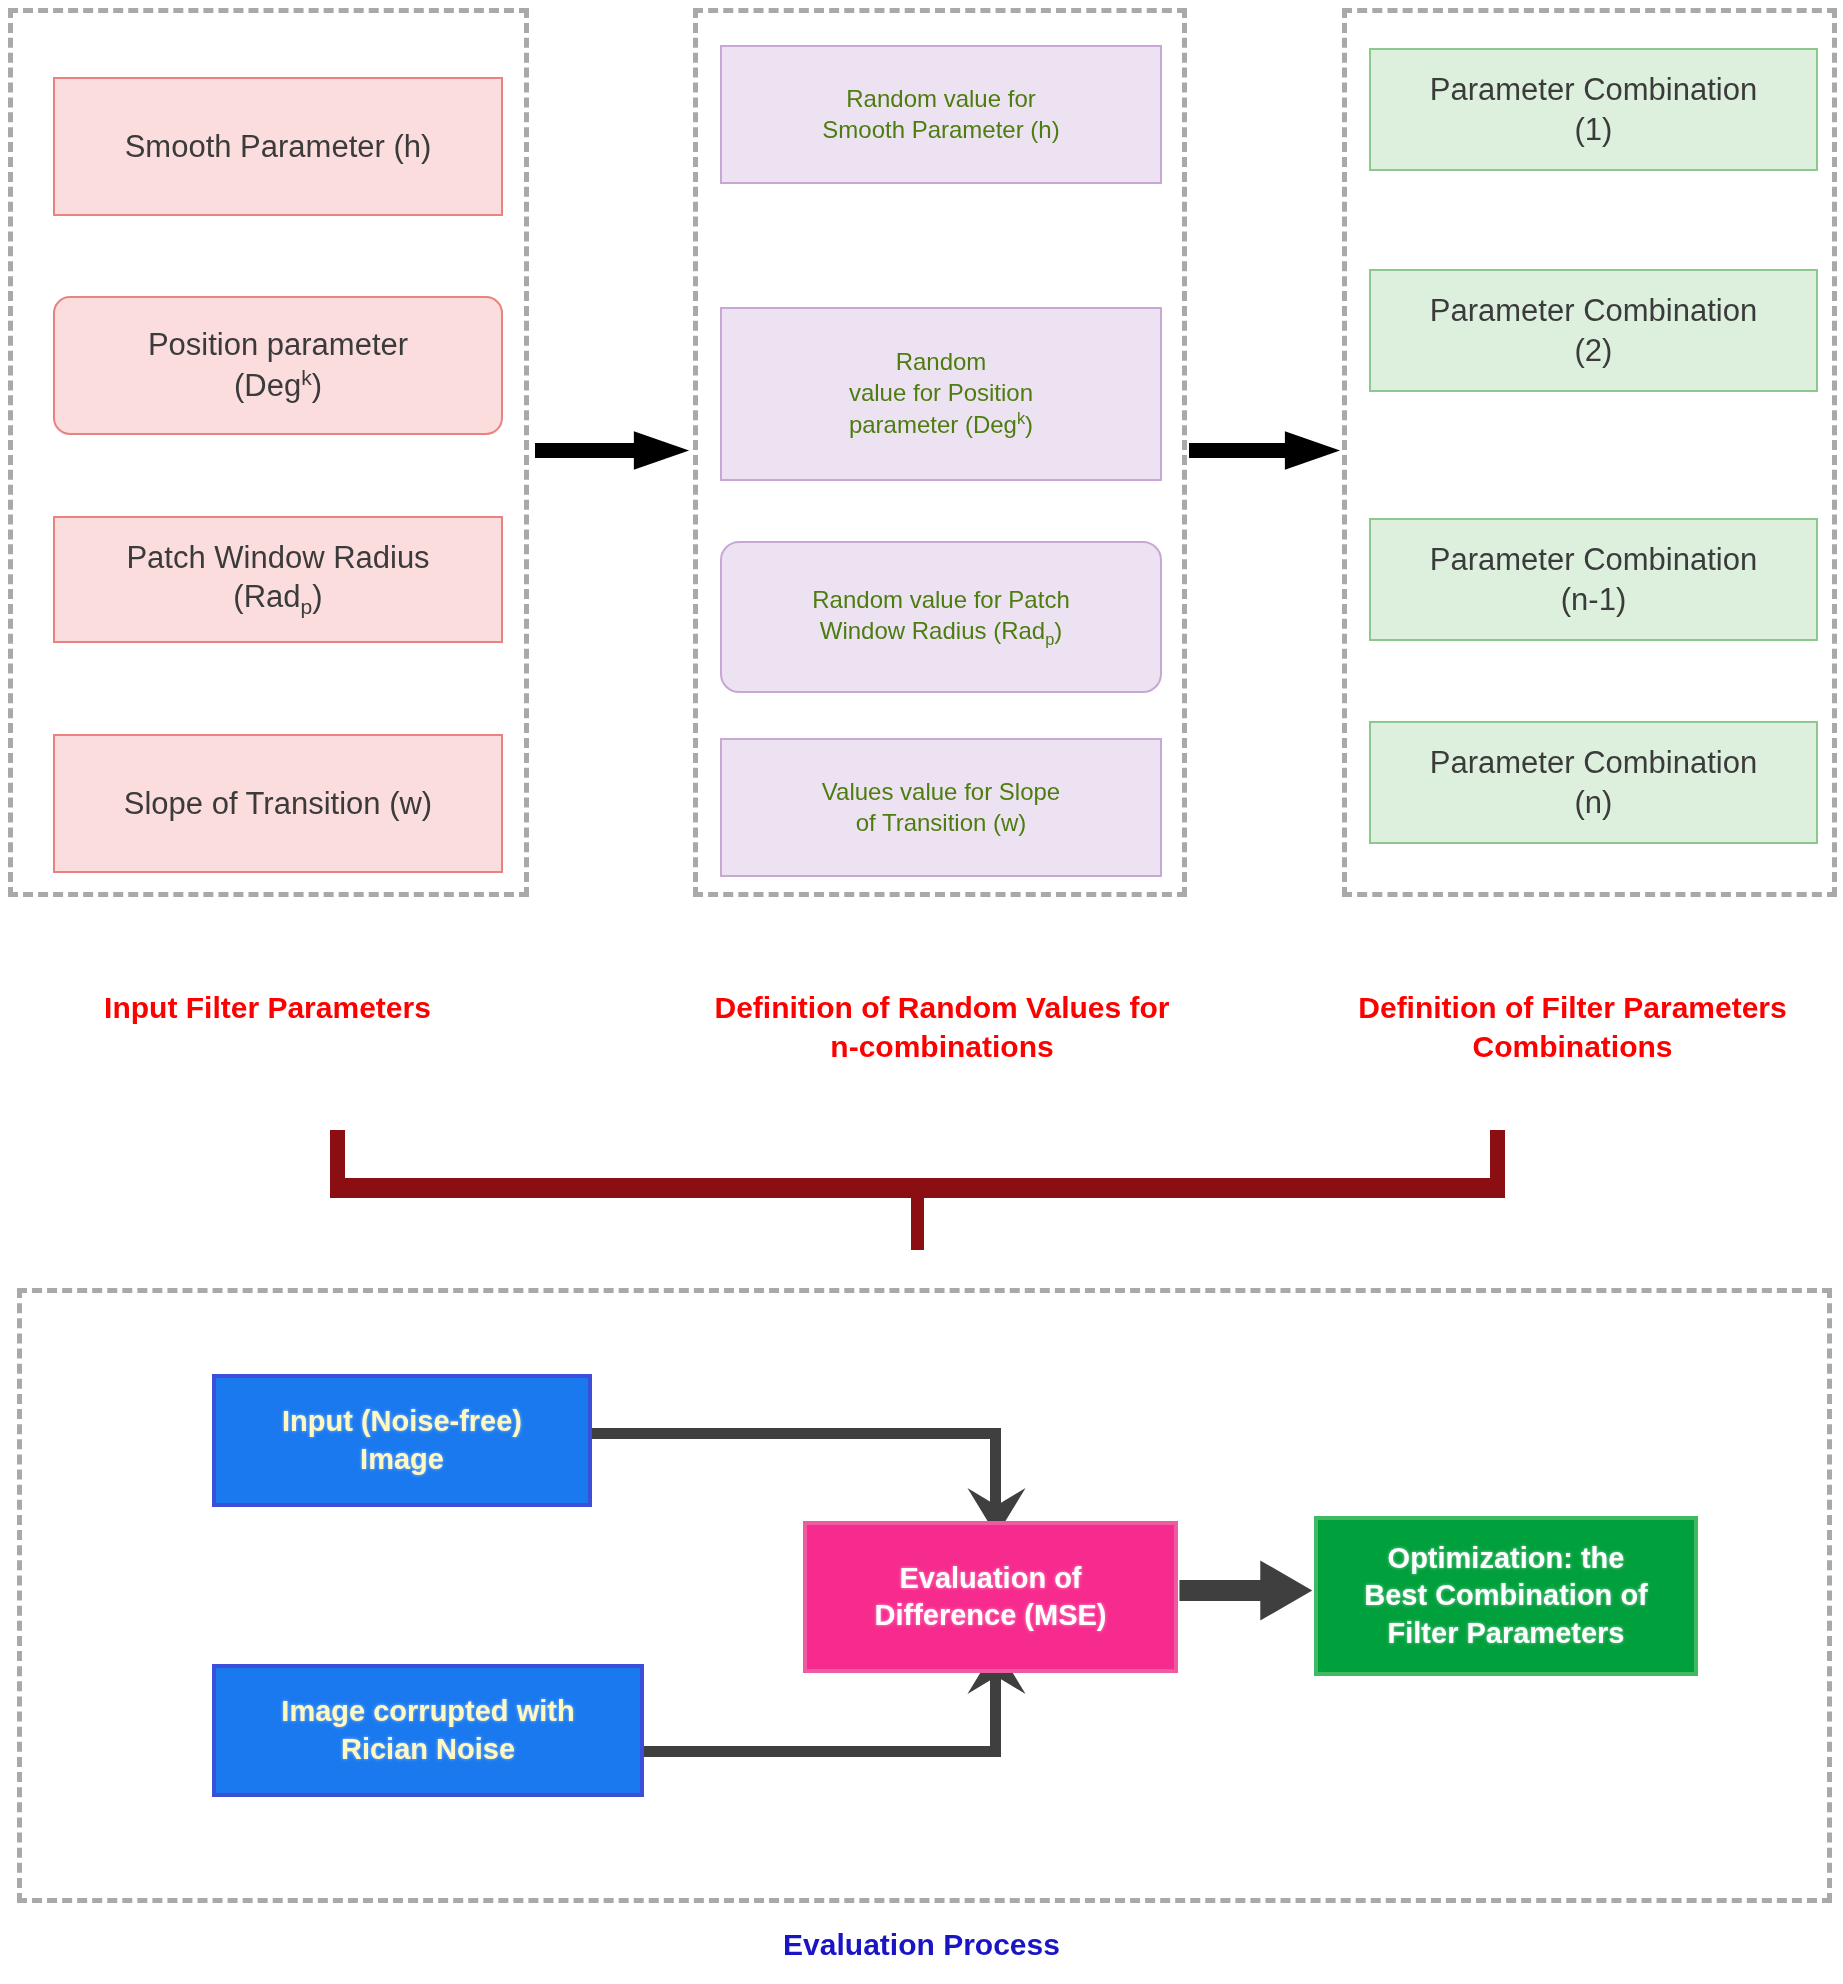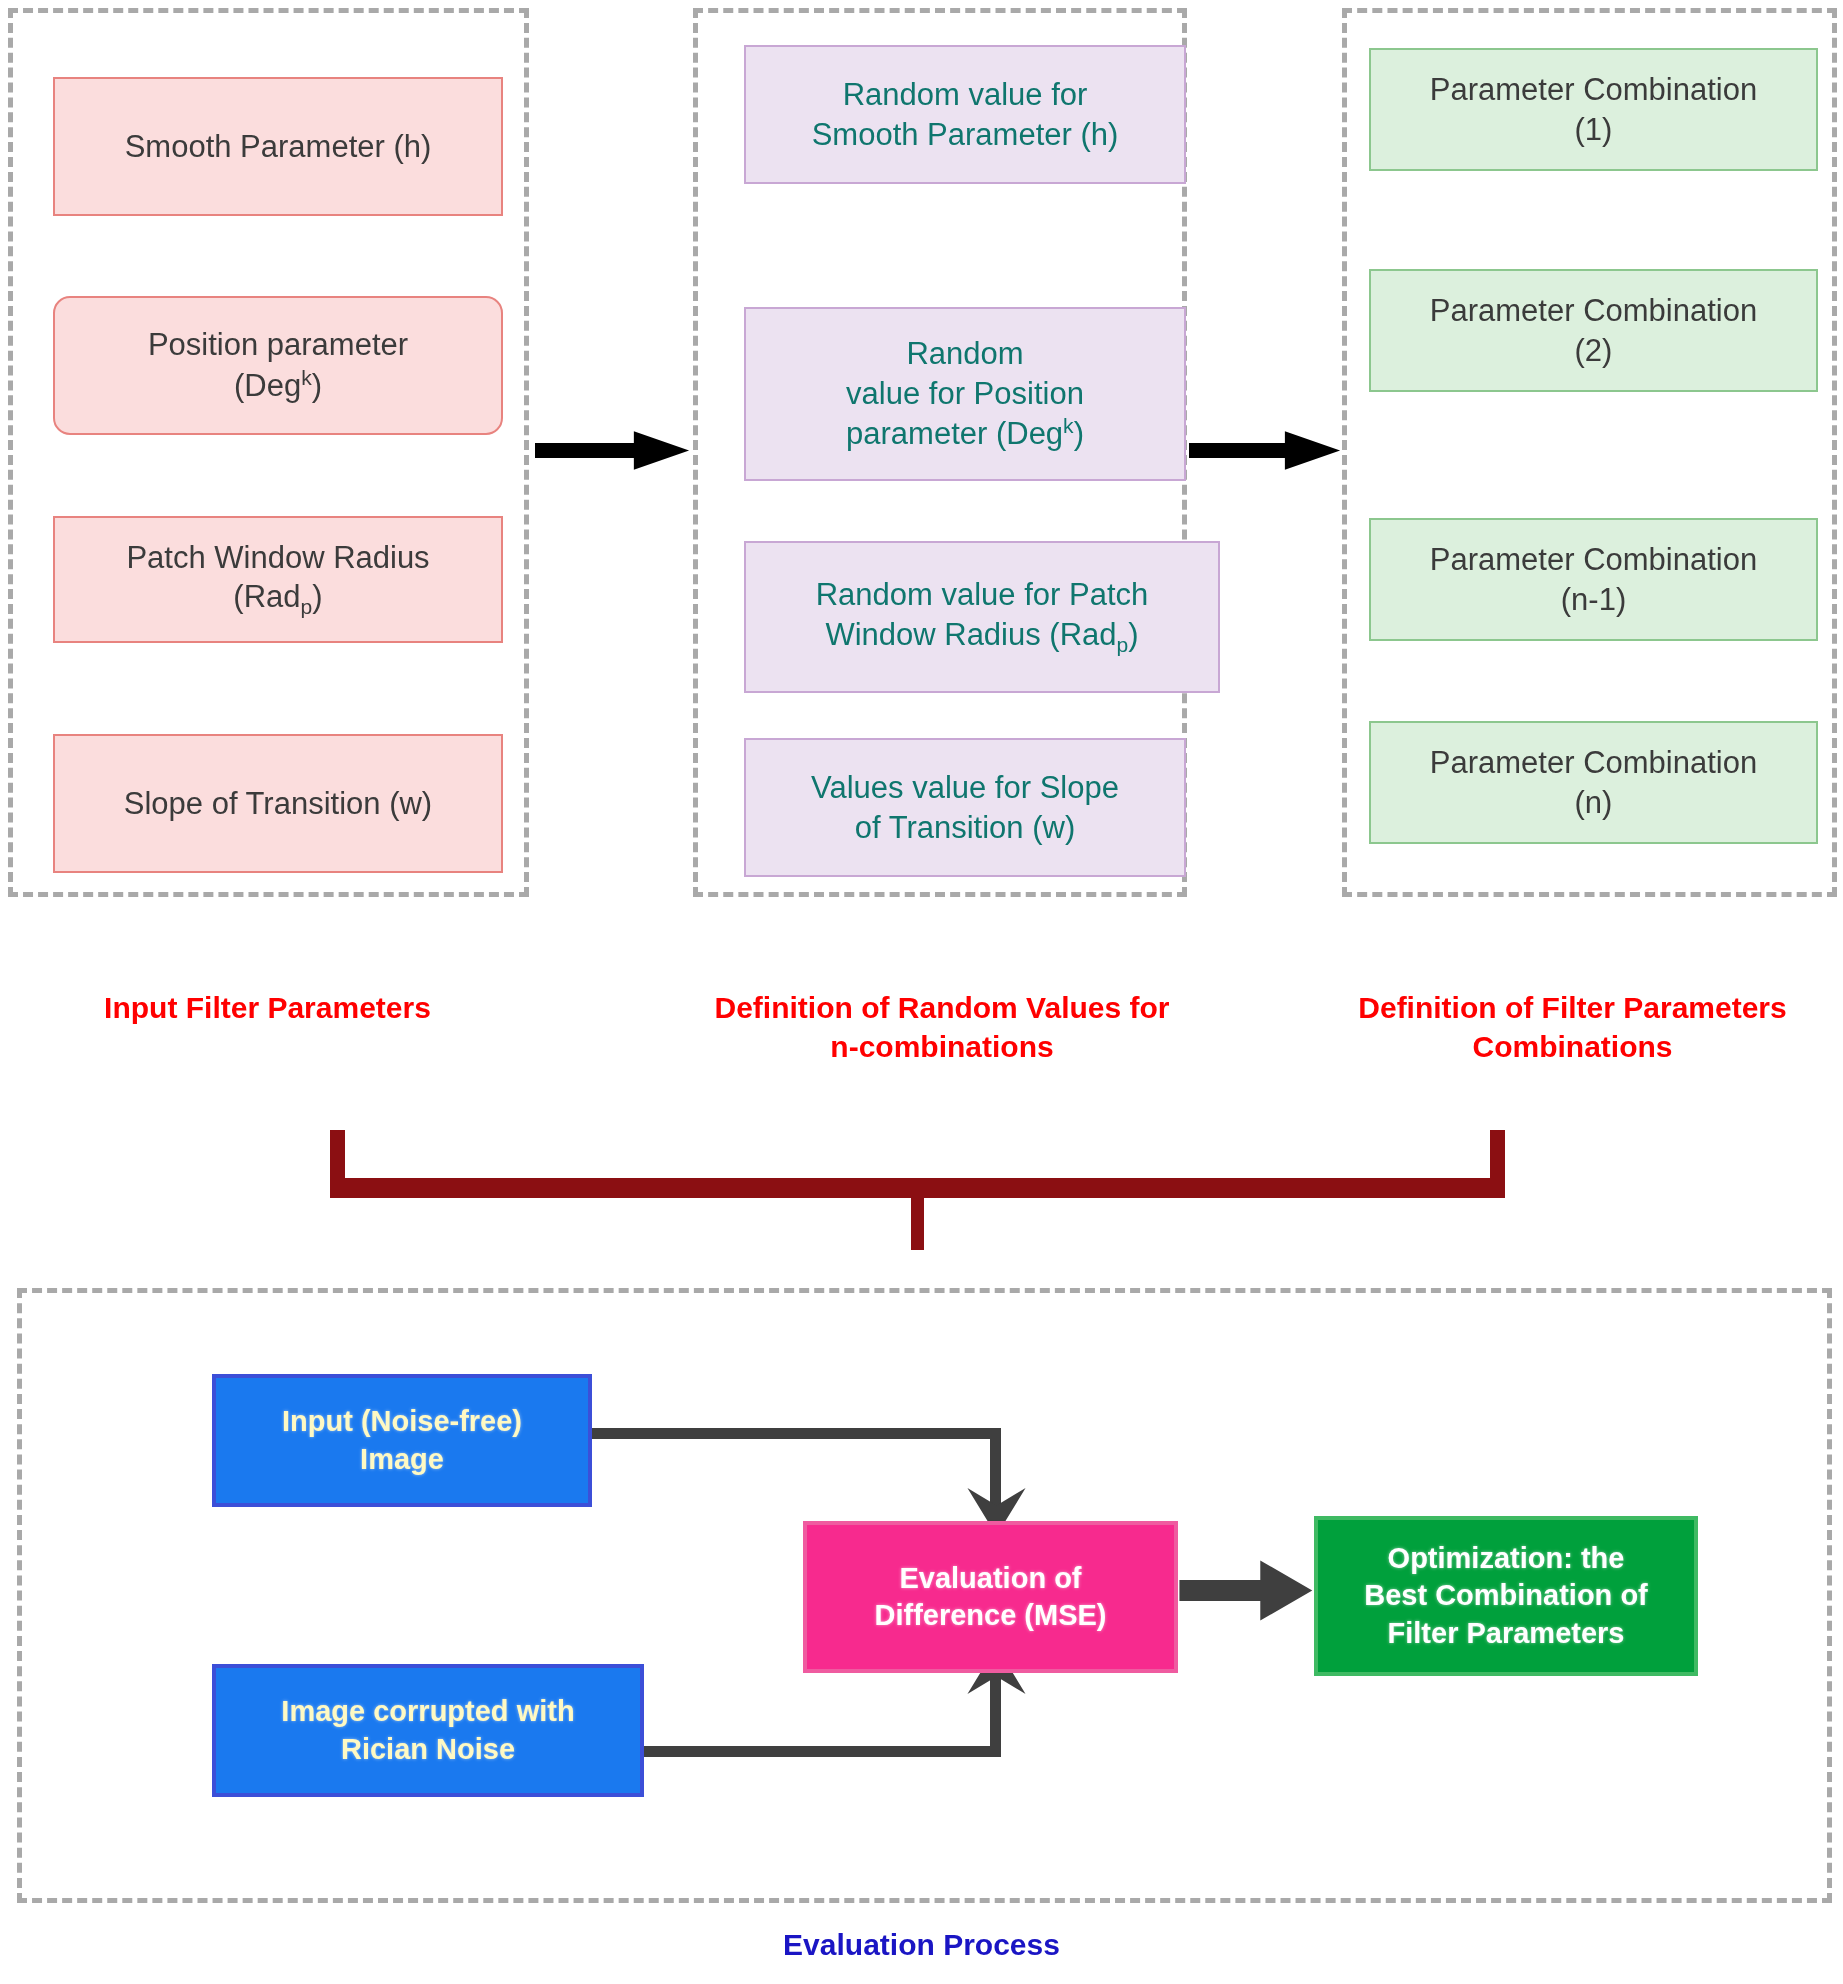--- a/index.html
+++ b/index.html
@@ -40,23 +40,22 @@
 
   .box-pink {
     background: #fbdddd;
     border: 2.3px solid #e8837f;
     color: #3b3b3b;
     font-size: 31px;
   }
   .box-purple {
     background: #ece2f1;
     border: 2.3px solid #c8a7d4;
-    color: #0f766e;
-    font-size: 31px;
-    margin-left: 24px;
+    color: #4d7c0f;
+    font-size: 24px;
   }
   .box-green {
     background: #dcf0dd;
     border: 2.3px solid #8cc78e;
     color: #3b3b3b;
     font-size: 31px;
   }
 
   
   .box-blue {
@@ -143,21 +142,21 @@
   </div>
 
   <div class="pbox box-purple" style="left:720px; top:307px; width:442px; height:174px;">
     <span class="lbl">
       <span>Random</span><br>
       <span>value for Position</span><br>
       <span>parameter (Deg</span><span class="sup">k</span><span>)</span>
     </span>
   </div>
 
-  <div class="pbox box-purple" style="left:720px; top:541px; width:476px; height:152px;">
+  <div class="pbox box-purple" style="left:720px; top:541px; width:442px; height:152px;border-radius:19px;">
     <span class="lbl">
       <span>Random value for Patch</span><br>
       <span>Window Radius (Rad</span><span class="sub">p</span><span>)</span>
     </span>
   </div>
 
   <div class="pbox box-purple" style="left:720px; top:738px; width:442px; height:139px;">
     <span class="lbl">
       <span>Values value for Slope</span><br>
       <span>of Transition (w)</span>

